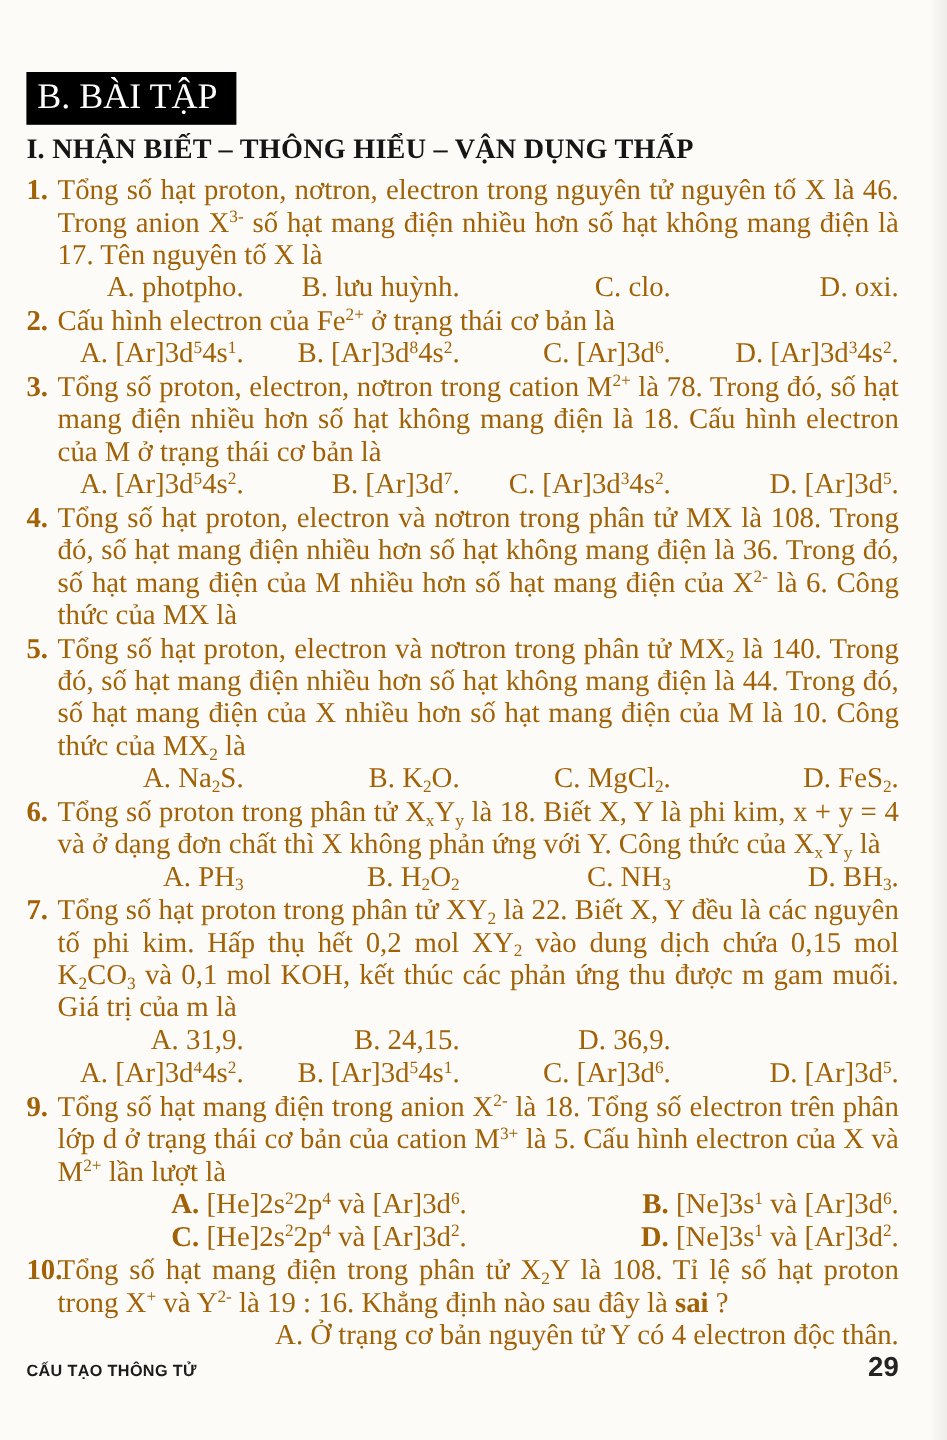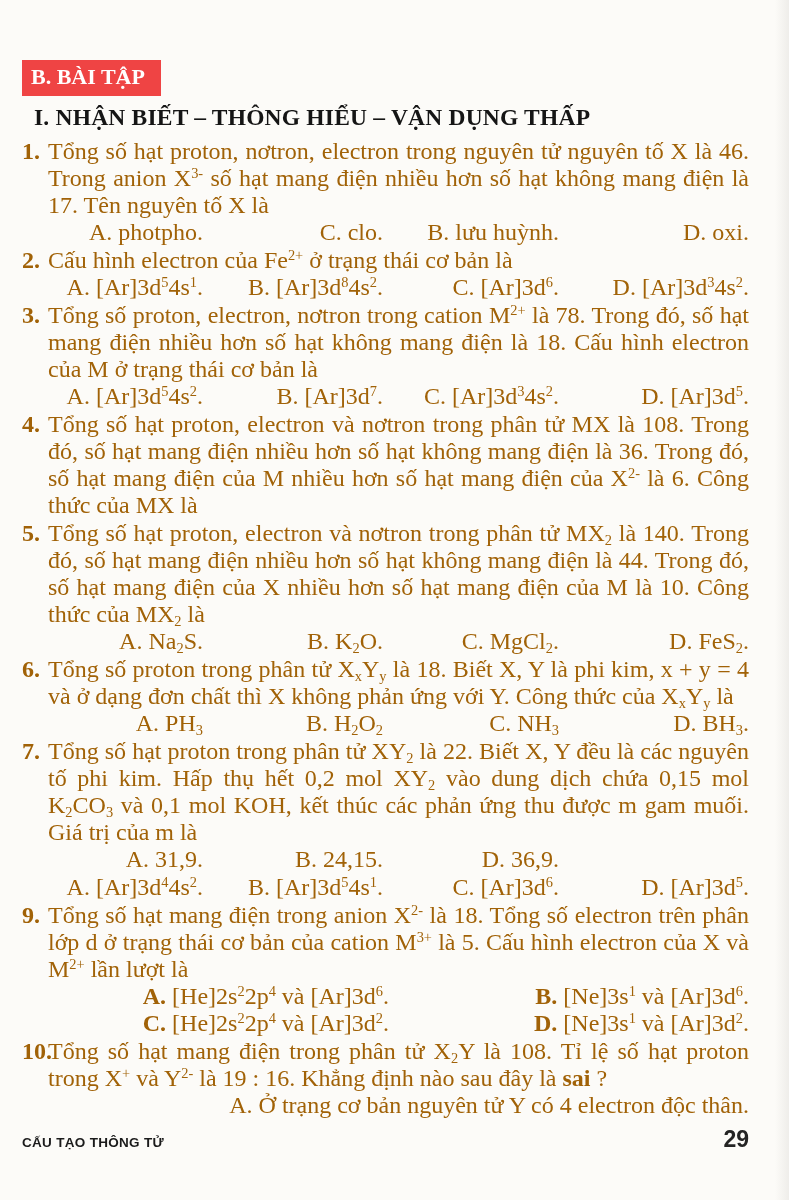--- a/index.html
+++ b/index.html
@@ -9,26 +9,26 @@
     background:#fcfbf8;color:#151515;overflow:hidden;
     font-family:"Liberation Serif","DejaVu Serif",serif;
   }
   .edge-shade{
     position:absolute;top:0;right:0;width:14px;height:100%;
     background:linear-gradient(to right,rgba(0,0,0,0),rgba(60,55,45,0.07));
     pointer-events:none;
   }
   .content{position:absolute;left:22px;top:60px;width:727px;}
   .section-label-box{
-    display:inline-block;background:#ef4444;color:#ffffff;
-    font-weight:bold;font-size:22px;line-height:1;
+    display:inline-block;background:#000000;color:#ffffff;
+    font-weight:normal;font-size:30px;line-height:1;
     padding:6px 16px 8px 9px;
   }
   .section-title{
-    font-size:23.5px;font-weight:bold;margin:8px 0 7px 12px;
+    font-size:23.5px;font-weight:bold;margin:8px 0 7px 0;
     letter-spacing:0.2px;white-space:nowrap;
   }
   .question{
     position:relative;padding-left:26px;margin:0 0 1px 0;
     font-size:24px;line-height:27px;color:#a16207;
   }
   .qbody{text-align:justify;}
   .qnum{display:inline-block;width:26px;margin-left:-26px;font-weight:bold;}
   .opts{display:grid;padding-left:8px;text-align:right;}
   .opts.four-column{grid-template-columns:147px 180px 176px 1fr;}
@@ -57,22 +57,22 @@
   <div class="content">
     <div class="section-label-box">
       <span>B. BÀI TẬP</span>
     </div>
     <div class="section-title">I. NHẬN BIẾT – THÔNG HIỂU – VẬN DỤNG THẤP</div>
     <div id="question-list">
   <div class="question">
     <div class="qbody"><span class="qnum">1.</span><span class="qtext">Tổng số hạt proton, nơtron, electron trong nguyên tử nguyên tố X là 46. Trong anion X<sup>3-</sup> số hạt mang điện nhiều hơn số hạt không mang điện là 17. Tên nguyên tố X là</span></div>
     <div class="opts four-column">
             <span class="opt">A. photpho.</span>
+            <span class="opt">B. lưu huỳnh.</span>
             <span class="opt">C. clo.</span>
-            <span class="opt">B. lưu huỳnh.</span>
             <span class="opt">D. oxi.</span>
           </div>
   </div>
 
   <div class="question">
     <div class="qbody"><span class="qnum">2.</span><span class="qtext">Cấu hình electron của Fe<sup>2+</sup> ở trạng thái cơ bản là</span></div>
     <div class="opts four-column">
             <span class="opt">A. [Ar]3d<sup>5</sup>4s<sup>1</sup>.</span>
             <span class="opt">B. [Ar]3d<sup>8</sup>4s<sup>2</sup>.</span>
             <span class="opt">C. [Ar]3d<sup>6</sup>.</span>

